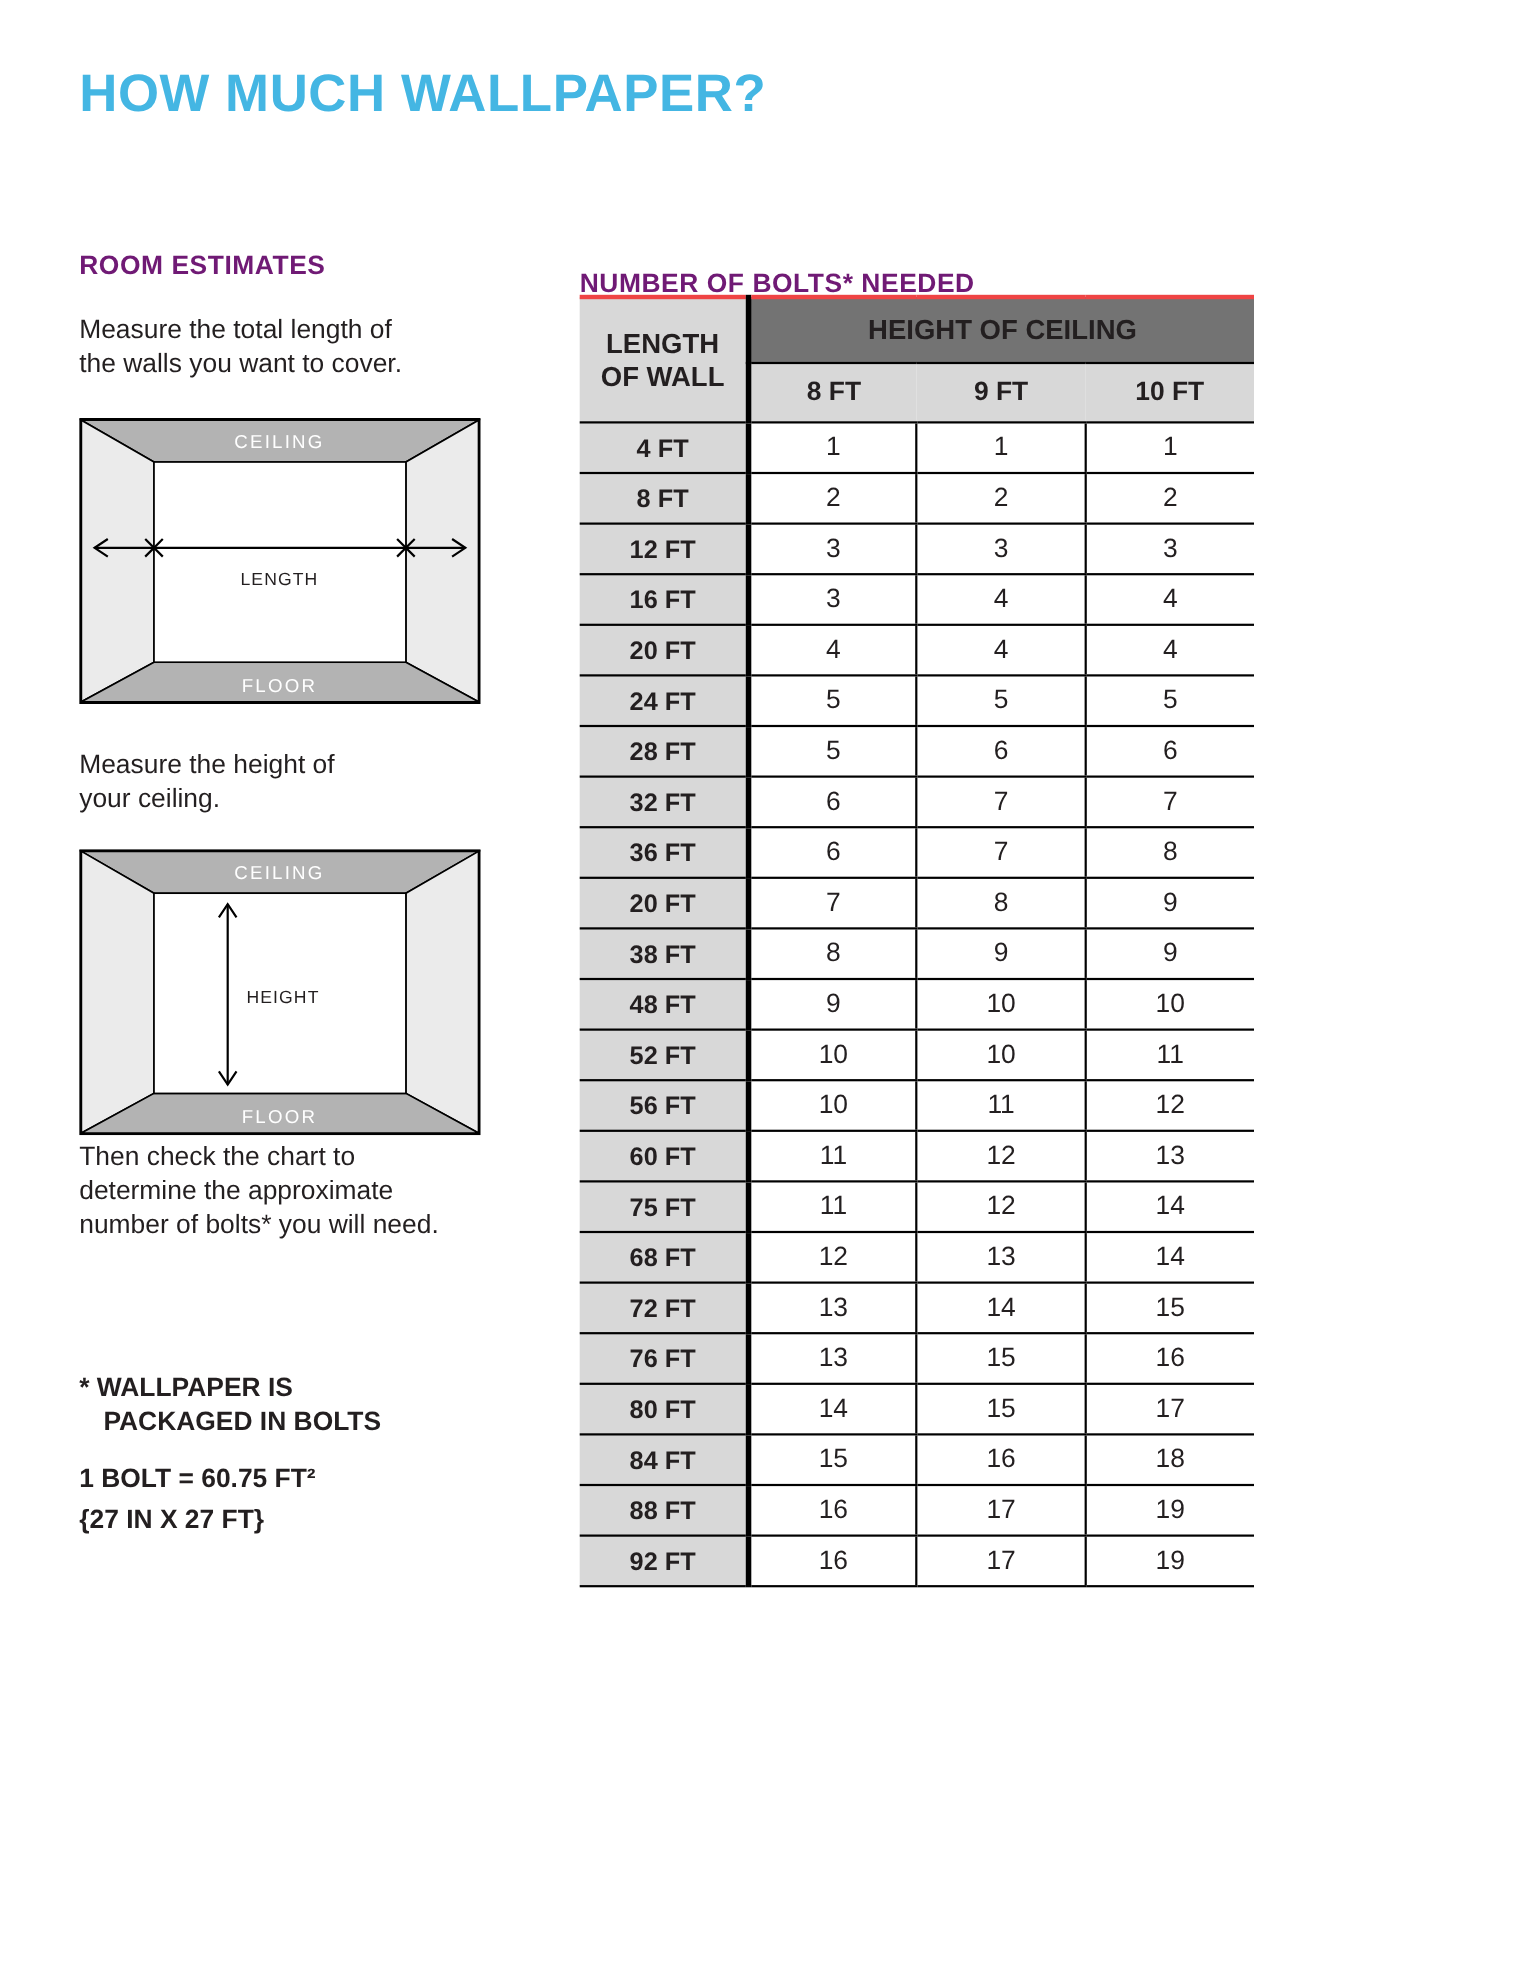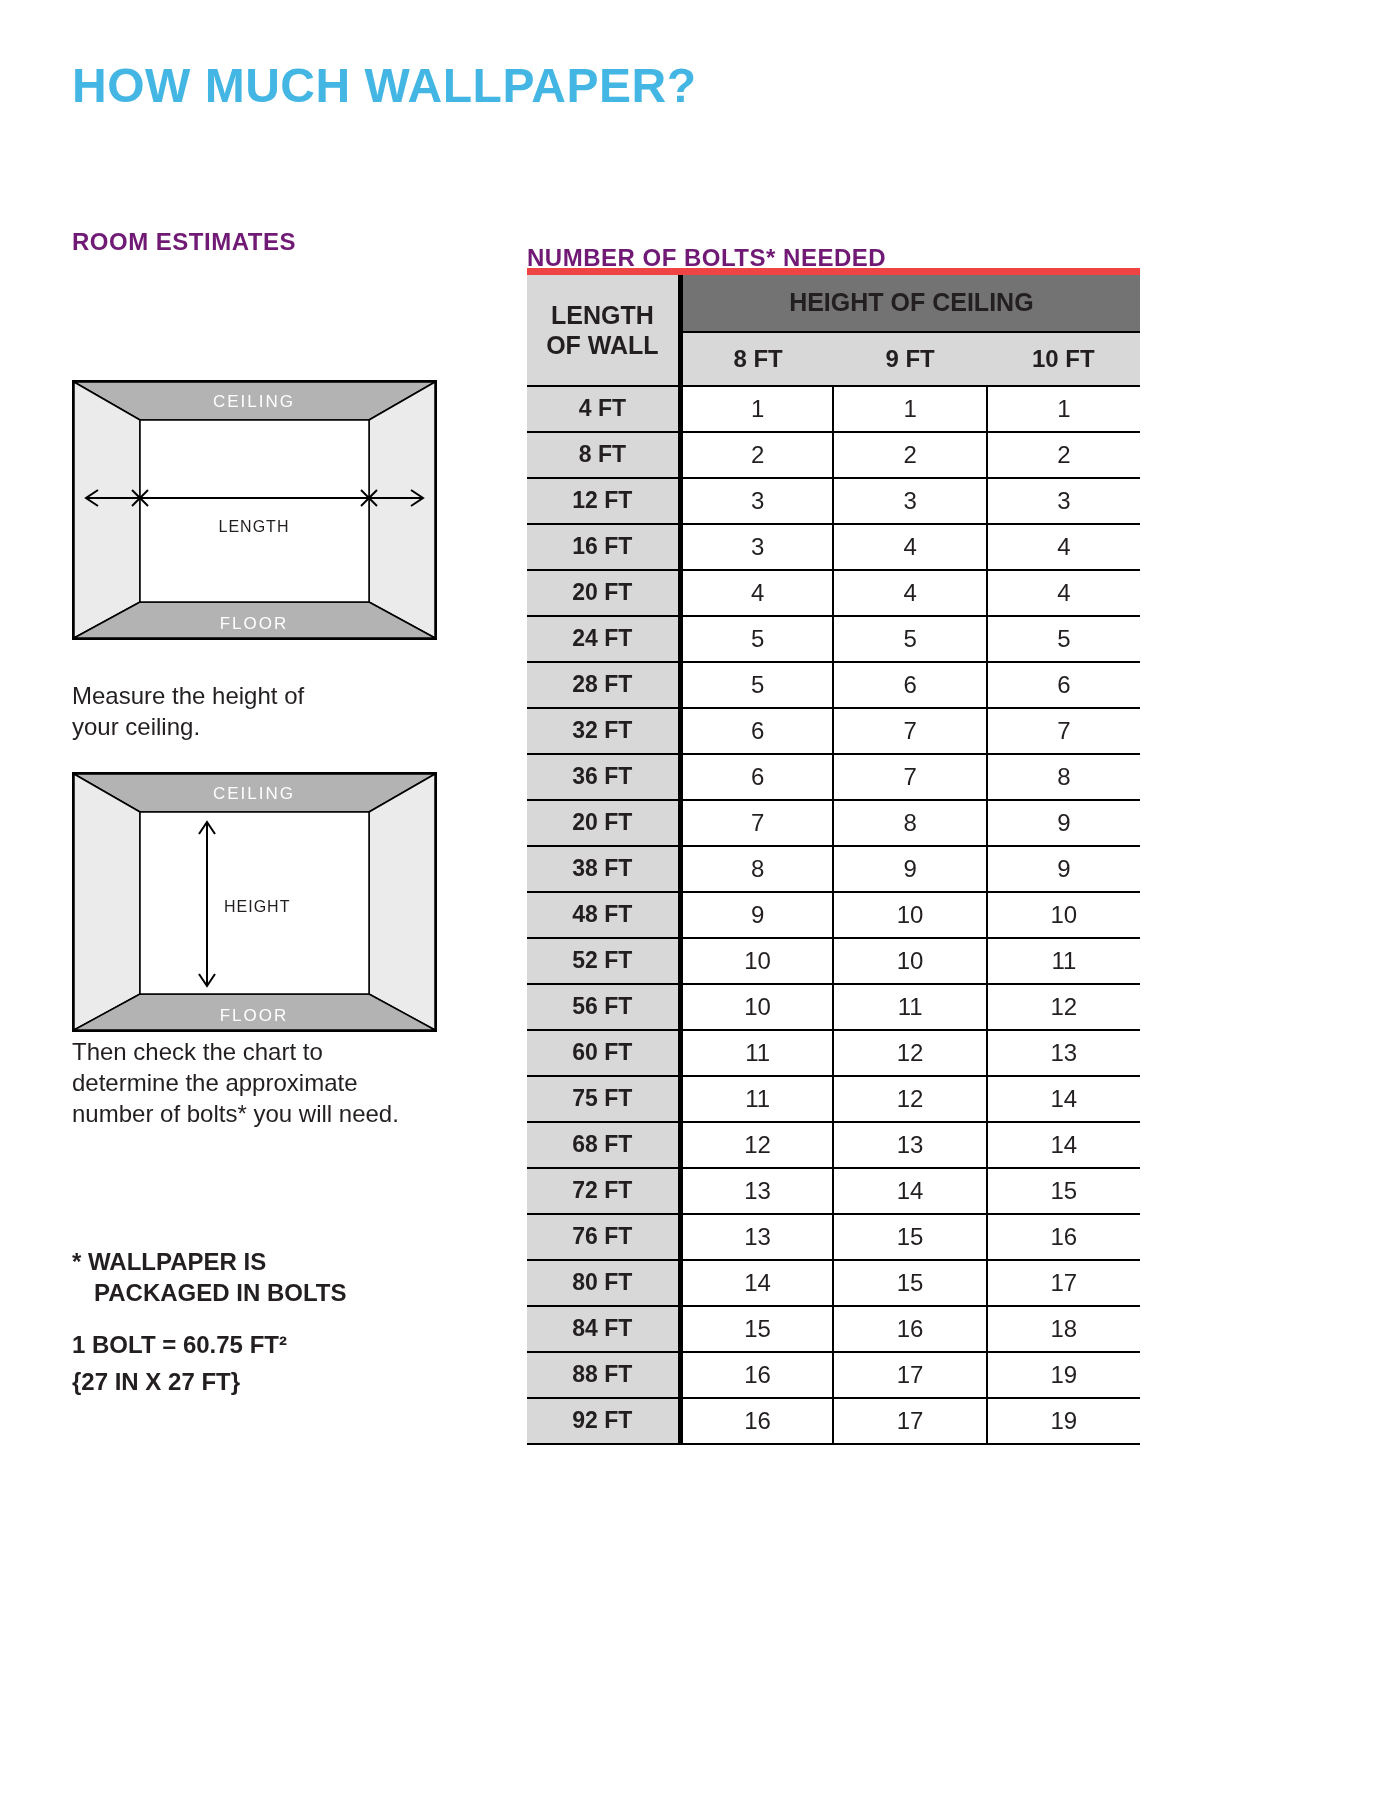--- a/index.html
+++ b/index.html
@@ -94,21 +94,21 @@
   .table-wrap {
     position: absolute;
     left: 527px;
     top: 268px;
     width: 613px;
   }
   table.bolts-table {
     width: 613px;
     border-collapse: collapse;
     table-layout: fixed;
-    border-top: 7px solid #ef4444;
+    border-top: 4px solid #ef4444;
   }
   .bolts-table col { width: 153px; }
   .bolts-table th, .bolts-table td {
     text-align: center;
     vertical-align: middle;
     color: #231f20;
   }
   .bolts-table .corner {
     background: #d8d8d8;
     font-size: 25px;
@@ -151,20 +151,24 @@
 </style>
 </head>
 <body>
 
 <div class="page">
 
   <h1 class="page-title">HOW MUCH WALLPAPER?</h1>
 
   <h2 class="section-heading heading-room">ROOM ESTIMATES</h2>
 
+  <div class="para para-1">
+    <span>Measure the total length of</span>
+    <span>the walls you want to cover.</span>
+  </div>
 
   <svg class="diagram diagram-1" width="365" height="260" viewBox="0 0 365 260">
     <rect class="outer" x="2" y="2" width="361" height="256"></rect>
     <polygon class="band" points="2,2 363,2 297,40 68,40"></polygon>
     <polygon class="wall" points="2,2 68,40 68,222 2,258"></polygon>
     <polygon class="wall" points="363,2 297,40 297,222 363,258"></polygon>
     <polygon class="band" points="2,258 68,222 297,222 363,258"></polygon>
     <rect class="inner" x="68" y="40" width="229" height="182"></rect>
     <text class="band-label" x="182" y="27">CEILING</text>
     <text class="band-label" x="182" y="249">FLOOR</text>

